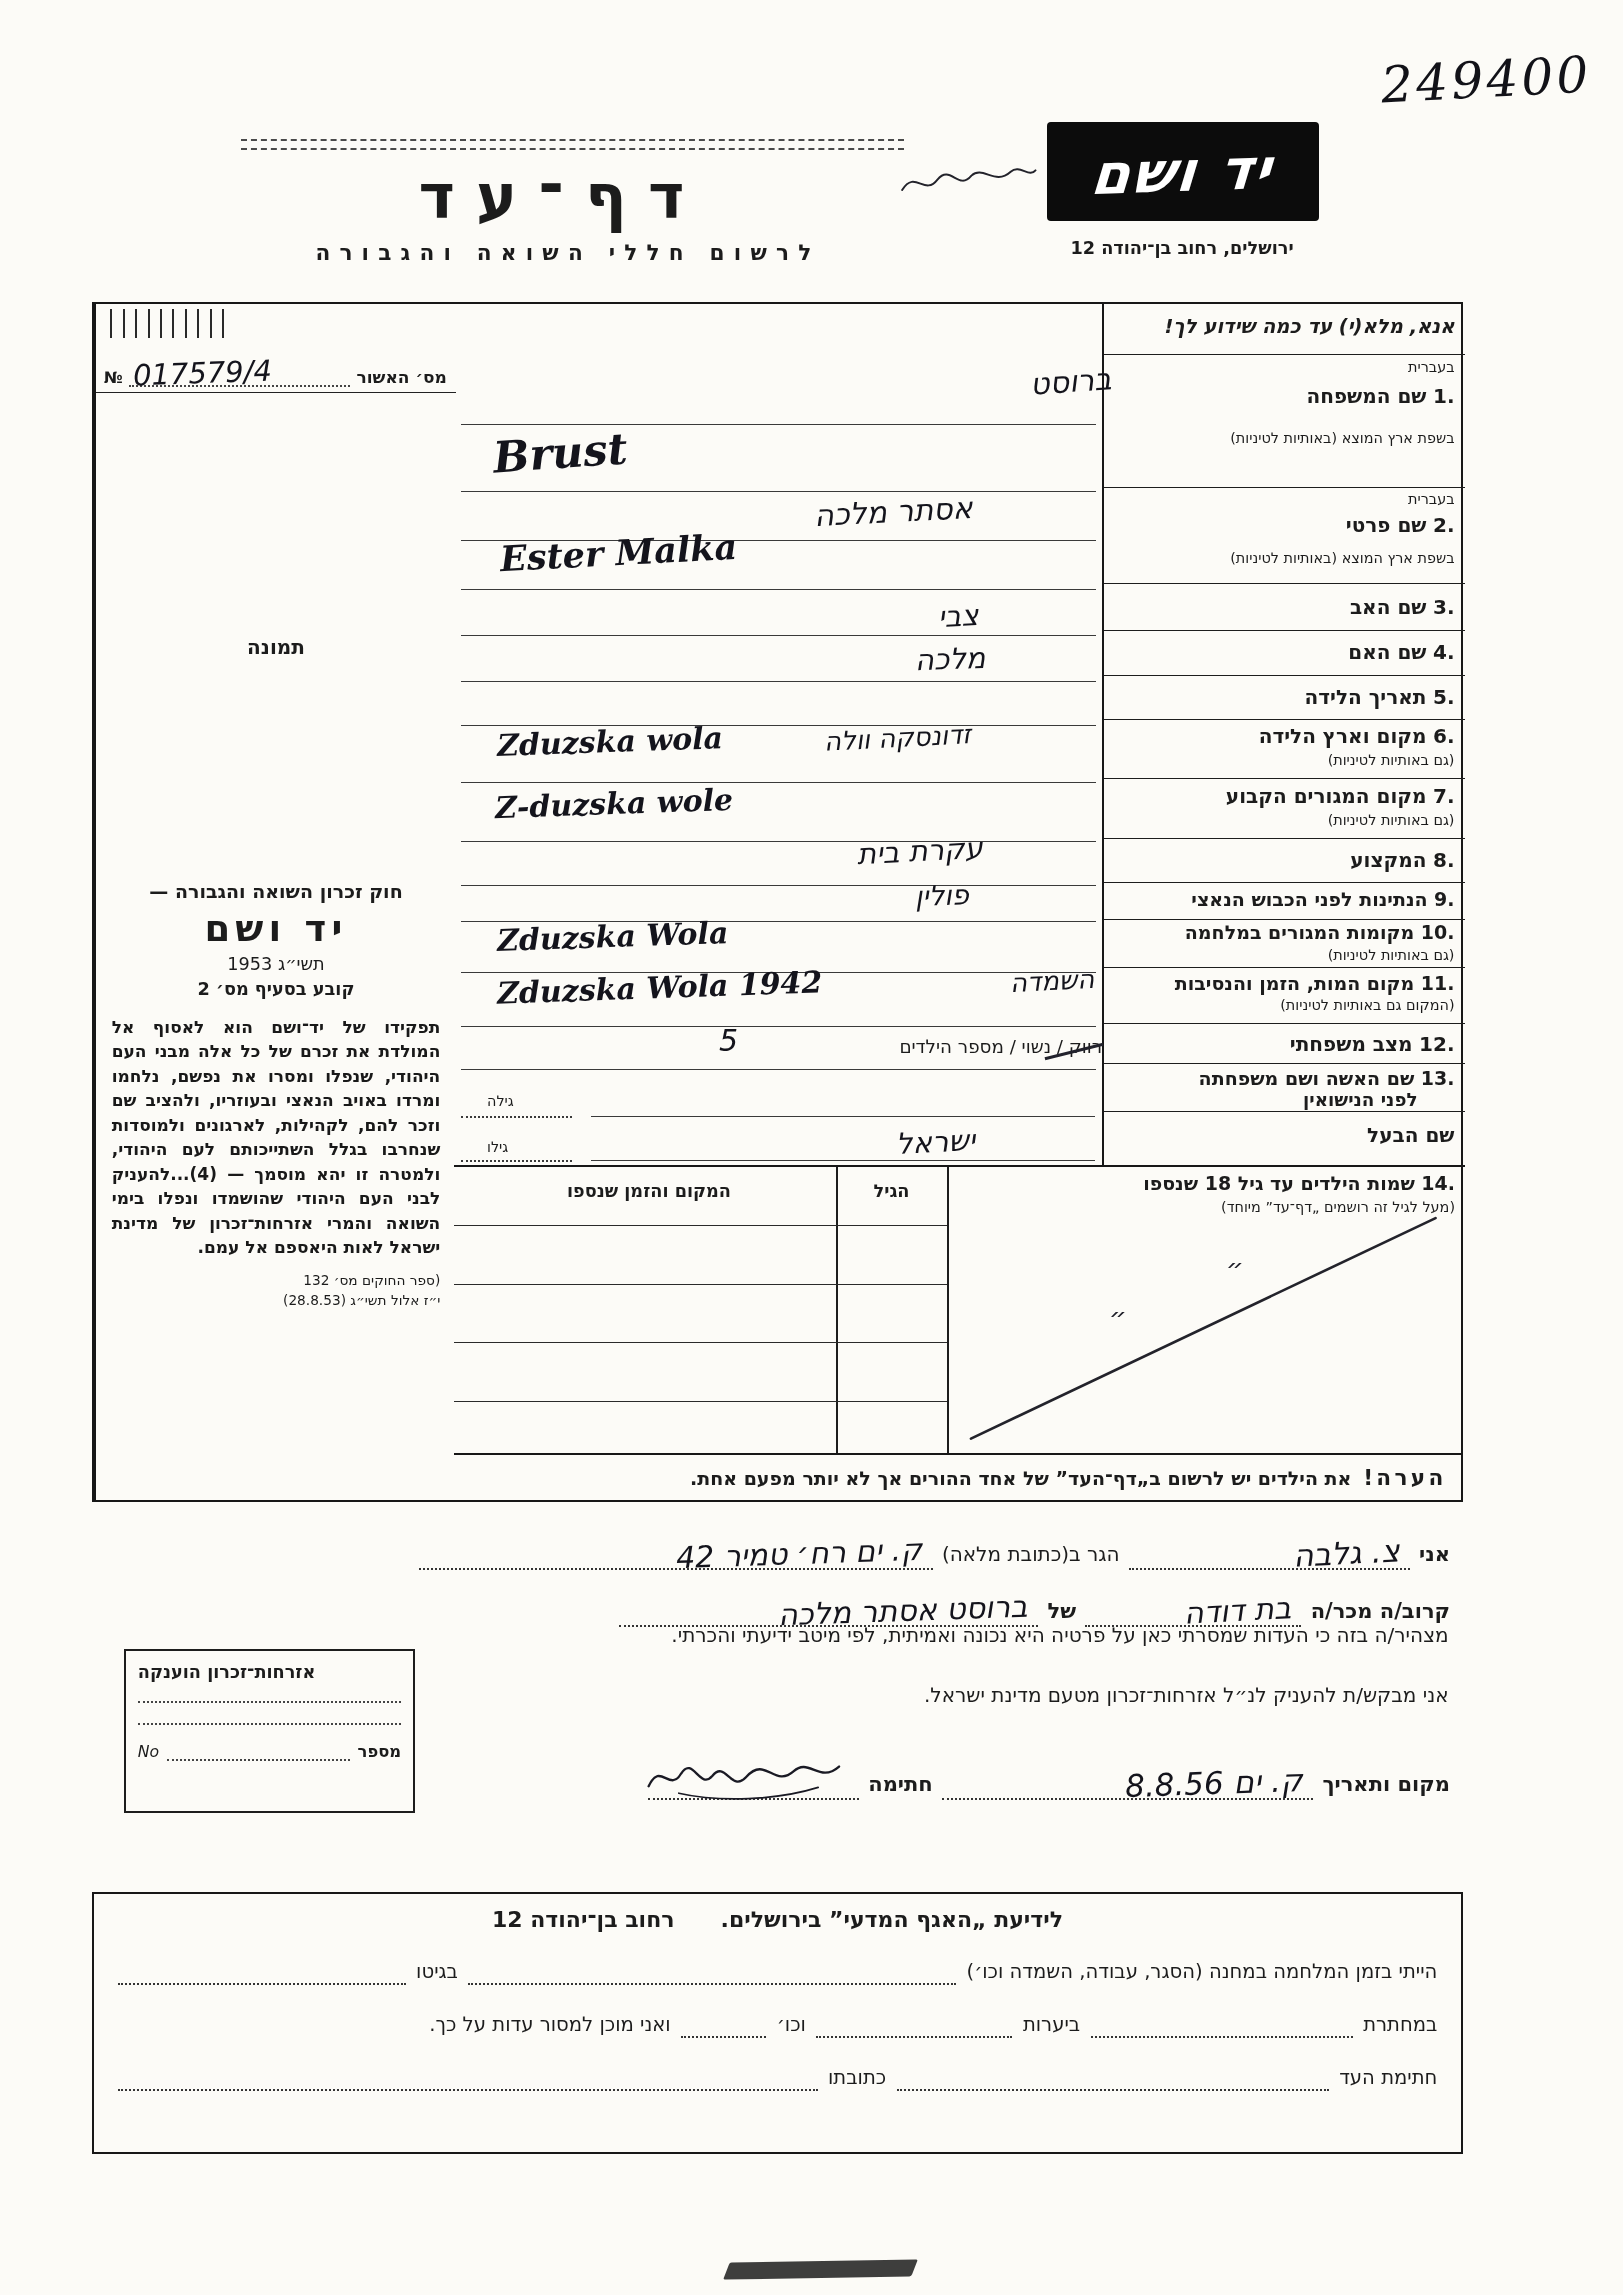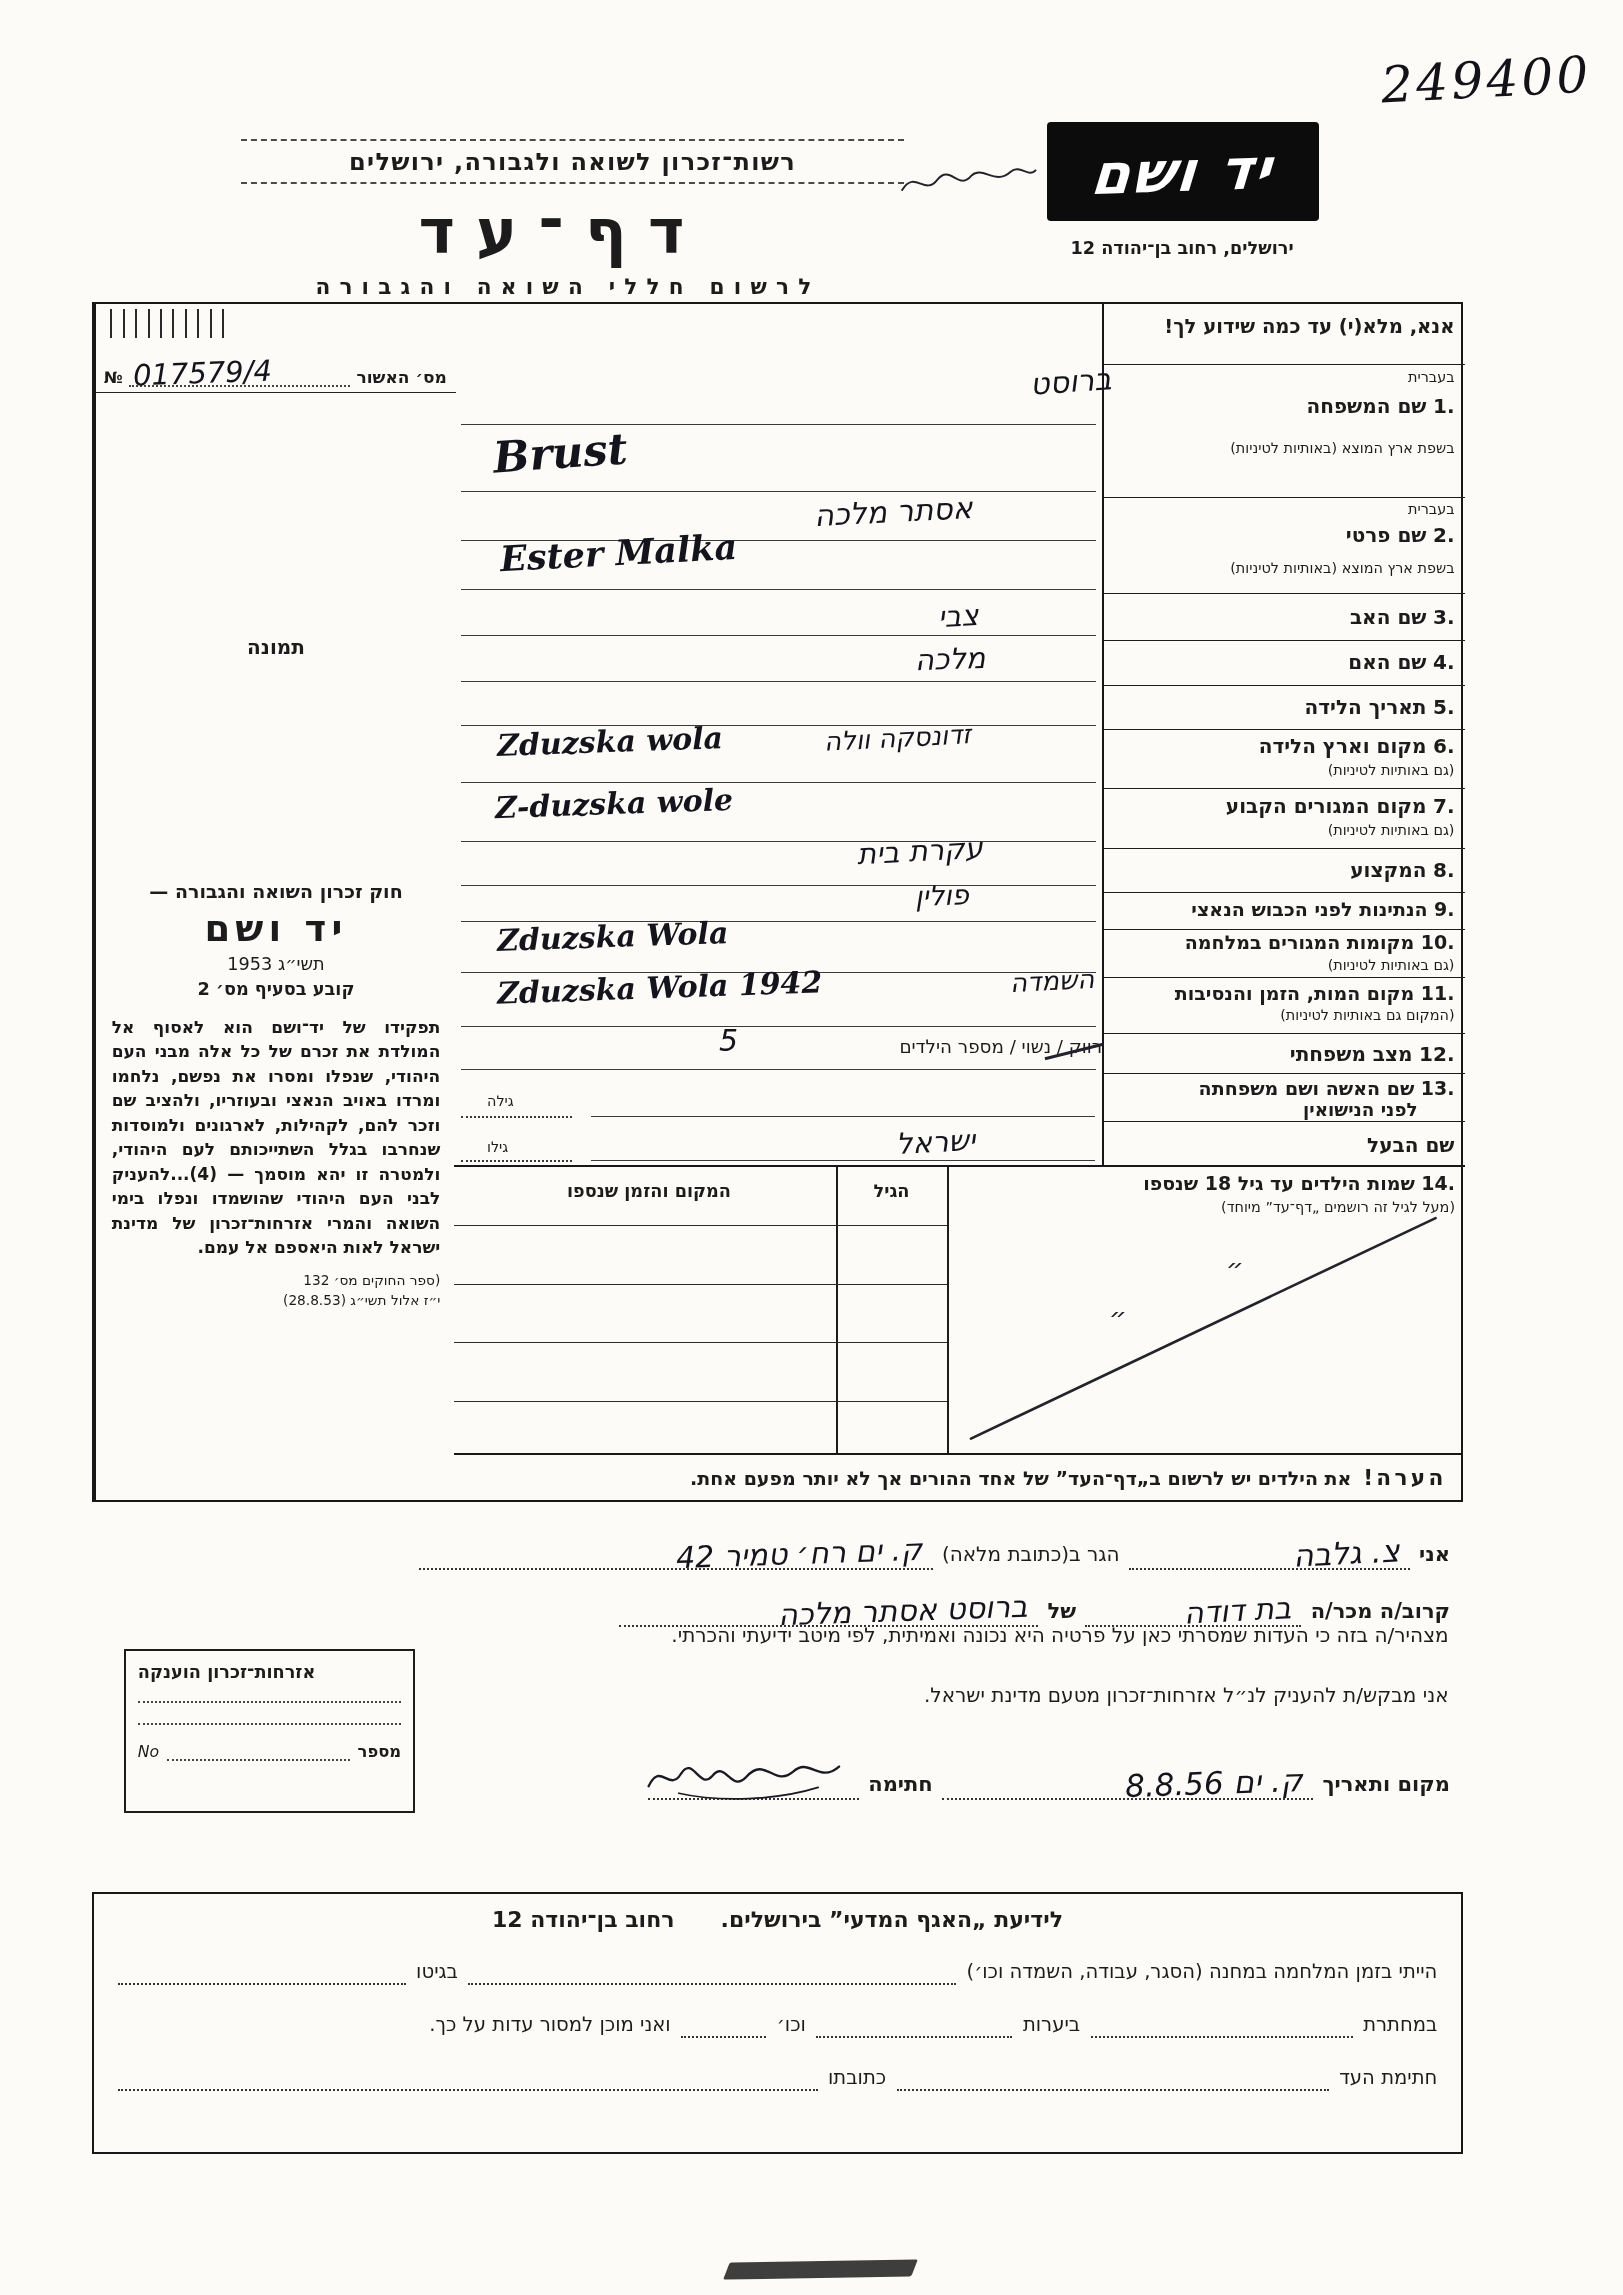--- a/index.html
+++ b/index.html
@@ -103,21 +103,20 @@
 </style>
 </head>
 <body>
 
 <div class="page">
 
   <div class="stamp-number">249400</div>
 
   <div class="hdr">
     <div class="dash"></div>
-    <div class="authority">רשות־זכרון לשואה ולגבורה, ירושלים</div>
     <div class="dash dash2"></div>
     <div class="form-title">דף־עד</div>
     <div class="form-subtitle">לרשום חללי השואה והגבורה</div>
   </div>
 
   <svg class="scribble" style="left:898px;top:156px;" width="141" height="51" viewBox="0 0 215 78">
     <path d="M6,52 C26,20 40,62 60,36 C80,12 92,54 112,30 C130,14 148,46 172,24 C186,12 200,34 210,22" fill="none" stroke="#23232b" stroke-width="3" stroke-linecap="round"></path>
   </svg>
 
   <div class="logo">
@@ -144,21 +143,21 @@
         <div class="law2">קובע בסעיף מס׳ 2</div>
         <div class="lawbody">תפקידו של יד־ושם הוא לאסוף אל המולדת את זכרם של כל אלה מבני העם היהודי, שנפלו ומסרו את נפשם, נלחמו ומרדו באויב הנאצי ובעוזריו, ולהציב שם וזכר להם, לקהילות, לארגונים ולמוסדות שנחרבו בגלל השתייכותם לעם היהודי, ולמטרה זו יהא מוסמך — (4)...להעניק לבני העם היהודי שהושמדו ונפלו בימי השואה והמרי אזרחות־זכרון של מדינת ישראל לאות היאספם אל עמם.</div>
         <div class="lawfoot">
           <div>(ספר החוקים מס׳ 132</div>
           <div>י״ז אלול תשי״ג (28.8.53)</div>
         </div>
       </div>
     </div>
 
     <div class="labelscol">
-      <div class="lcell" style="height:61px;padding-top:10.5px;">
+      <div class="lcell" style="height:51px;padding-top:10.5px;font-style:italic;">
         <div class="instr">אנא, מלא(י) עד כמה שידוע לך!</div>
       </div>
       <div class="lcell" style="height:133px;">
         <div class="sub" style="margin-top:3.9px;">בעברית</div>
         <div class="flabel" style="margin-top:7.9px;">
           <span class="fnum">1.</span>
           <span>שם המשפחה</span>
         </div>
         <div class="sub" style="margin-top:22px;">בשפת ארץ המוצא (באותיות לטיניות)</div>
       </div>

